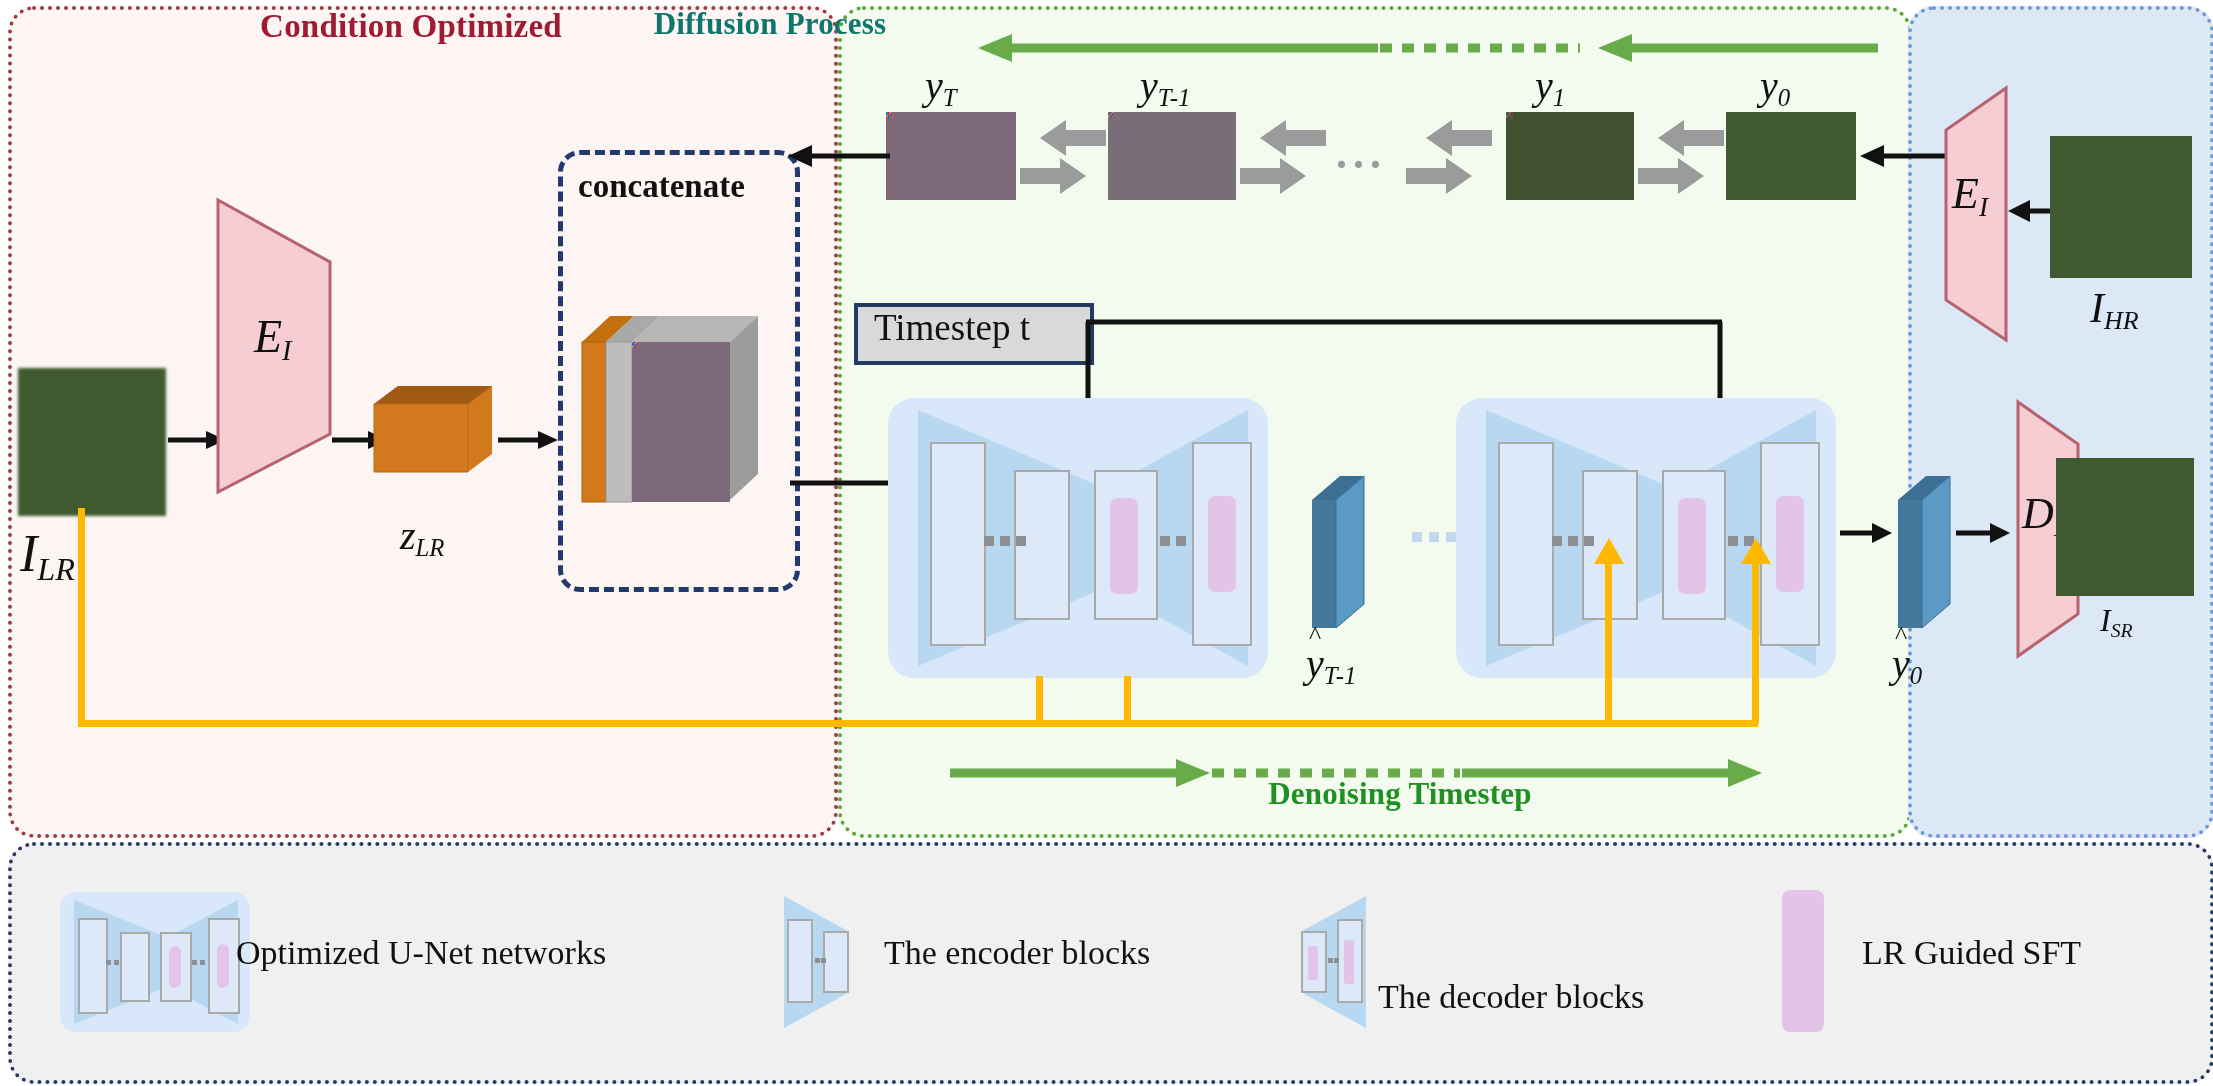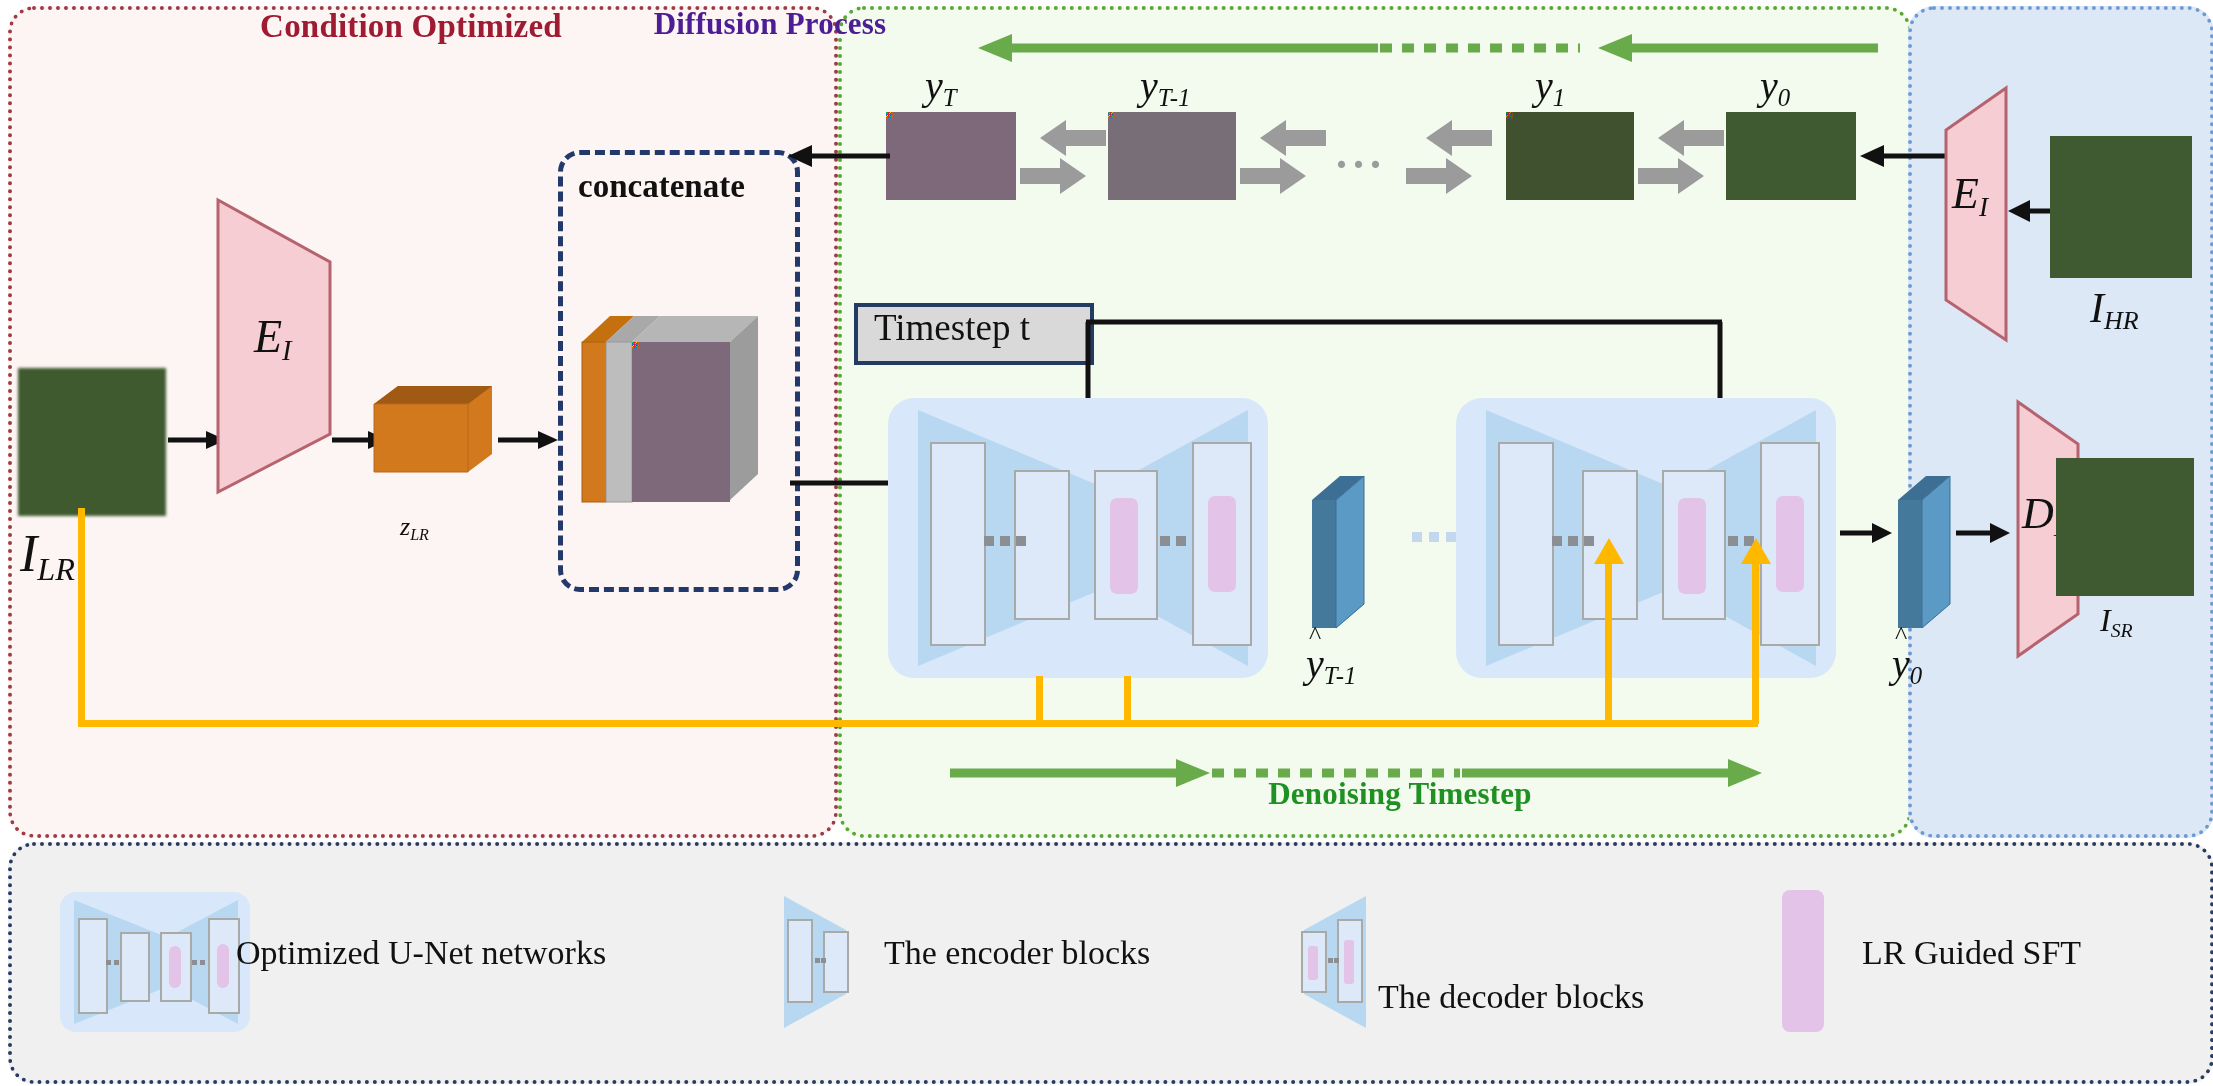--- a/index.html
+++ b/index.html
@@ -16,21 +16,21 @@
   #panel-encdec{left:1908px;top:6px;width:298px;height:824px;
       background:#dde8f7;border:4px dotted #6e9ad4;}
   #panel-legend{left:8px;top:842px;width:2198px;height:234px;
       background:#f0f0f0;border:4px dotted #2b3a62;border-radius:26px;}
 
   .panel-title{position:absolute;font-weight:bold;letter-spacing:.2px;
       font-family:"Liberation Serif", serif;}
   #title-condition{left:0;top:8px;width:822px;text-align:center;
       font-size:33px;color:#9e1b32;}
   #title-diffusion{left:560px;top:6px;width:420px;text-align:center;
-      font-size:31px;color:#4c1d95;}
+      font-size:31px;color:#0f766e;}
   #title-denoising{left:480px;top:768px;width:420px;text-align:center;
       font-size:31px;color:#1f9122;}
 
   
   .lbl{position:absolute;font-family:Liberation Serif, serif;color:#111;
        white-space:nowrap;}
   .math{font-style:italic;}
   .sub{font-size:.62em;vertical-align:-0.28em;font-style:italic;}
 
   
@@ -119,21 +119,21 @@
 <svg class="abs" style="left:332px;top:425px;" width="58" height="30">
   <line x1="0" y1="15" x2="38" y2="15" stroke="#111" stroke-width="5"></line>
   <polygon points="36,6 56,15 36,24" fill="#111"></polygon>
 </svg>
 
 <svg class="abs" style="left:370px;top:342px;" width="130" height="168">
   <polygon points="4,62 28,44 122,44 122,112 98,130 4,130" fill="#d2791e"></polygon>
   <polygon points="4,62 28,44 122,44 98,62" fill="#a05a14"></polygon>
   <polygon points="4,62 4,130 98,130 98,62" fill="#d2791e" stroke="#b96a18" stroke-width="1"></polygon>
 </svg>
-<div class="lbl math" style="left:400px;top:512px;font-size:26px;">
+<div class="lbl math" style="left:400px;top:512px;font-size:40px;">
   <span>z</span><span class="sub">LR</span>
 </div>
 
 <svg class="abs" style="left:498px;top:425px;" width="62" height="30">
   <line x1="0" y1="15" x2="42" y2="15" stroke="#111" stroke-width="5"></line>
   <polygon points="40,6 60,15 40,24" fill="#111"></polygon>
 </svg>
 
 <div class="abs" style="left:558px;top:150px;width:232px;height:432px;border:5px dashed #23386b;border-radius:22px;"></div>
 <div class="lbl" style="left:578px;top:168px;font-size:33px;font-weight:bold;font-family:'Liberation Serif',serif;">concatenate</div>

